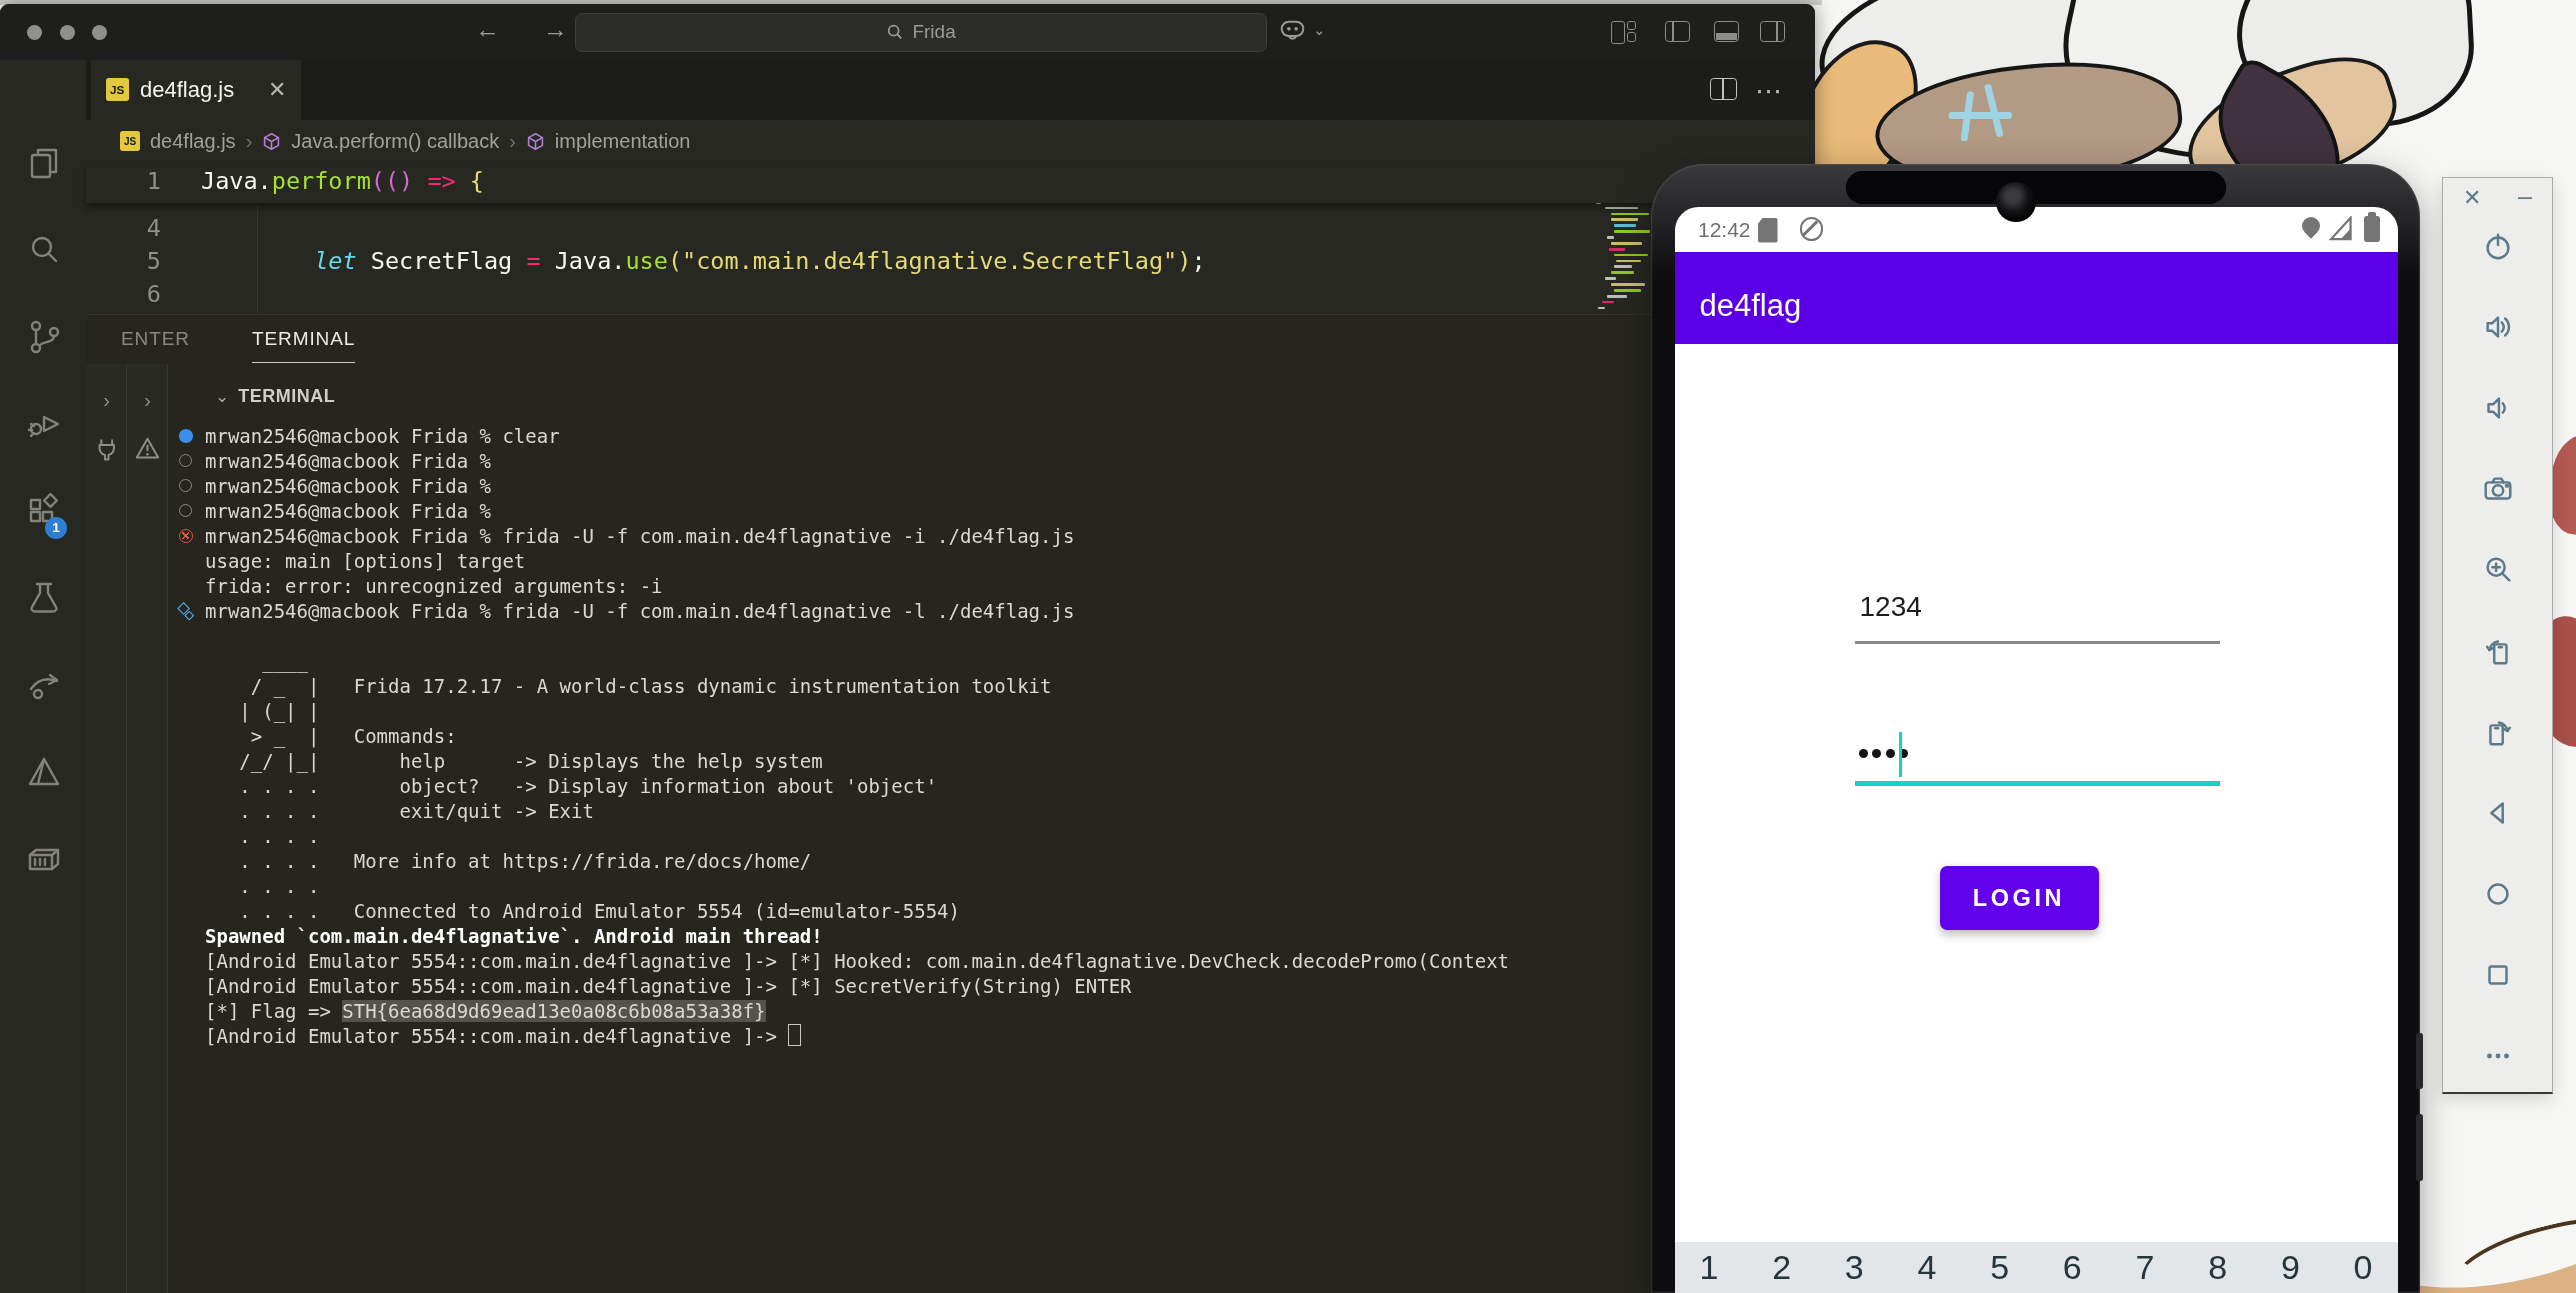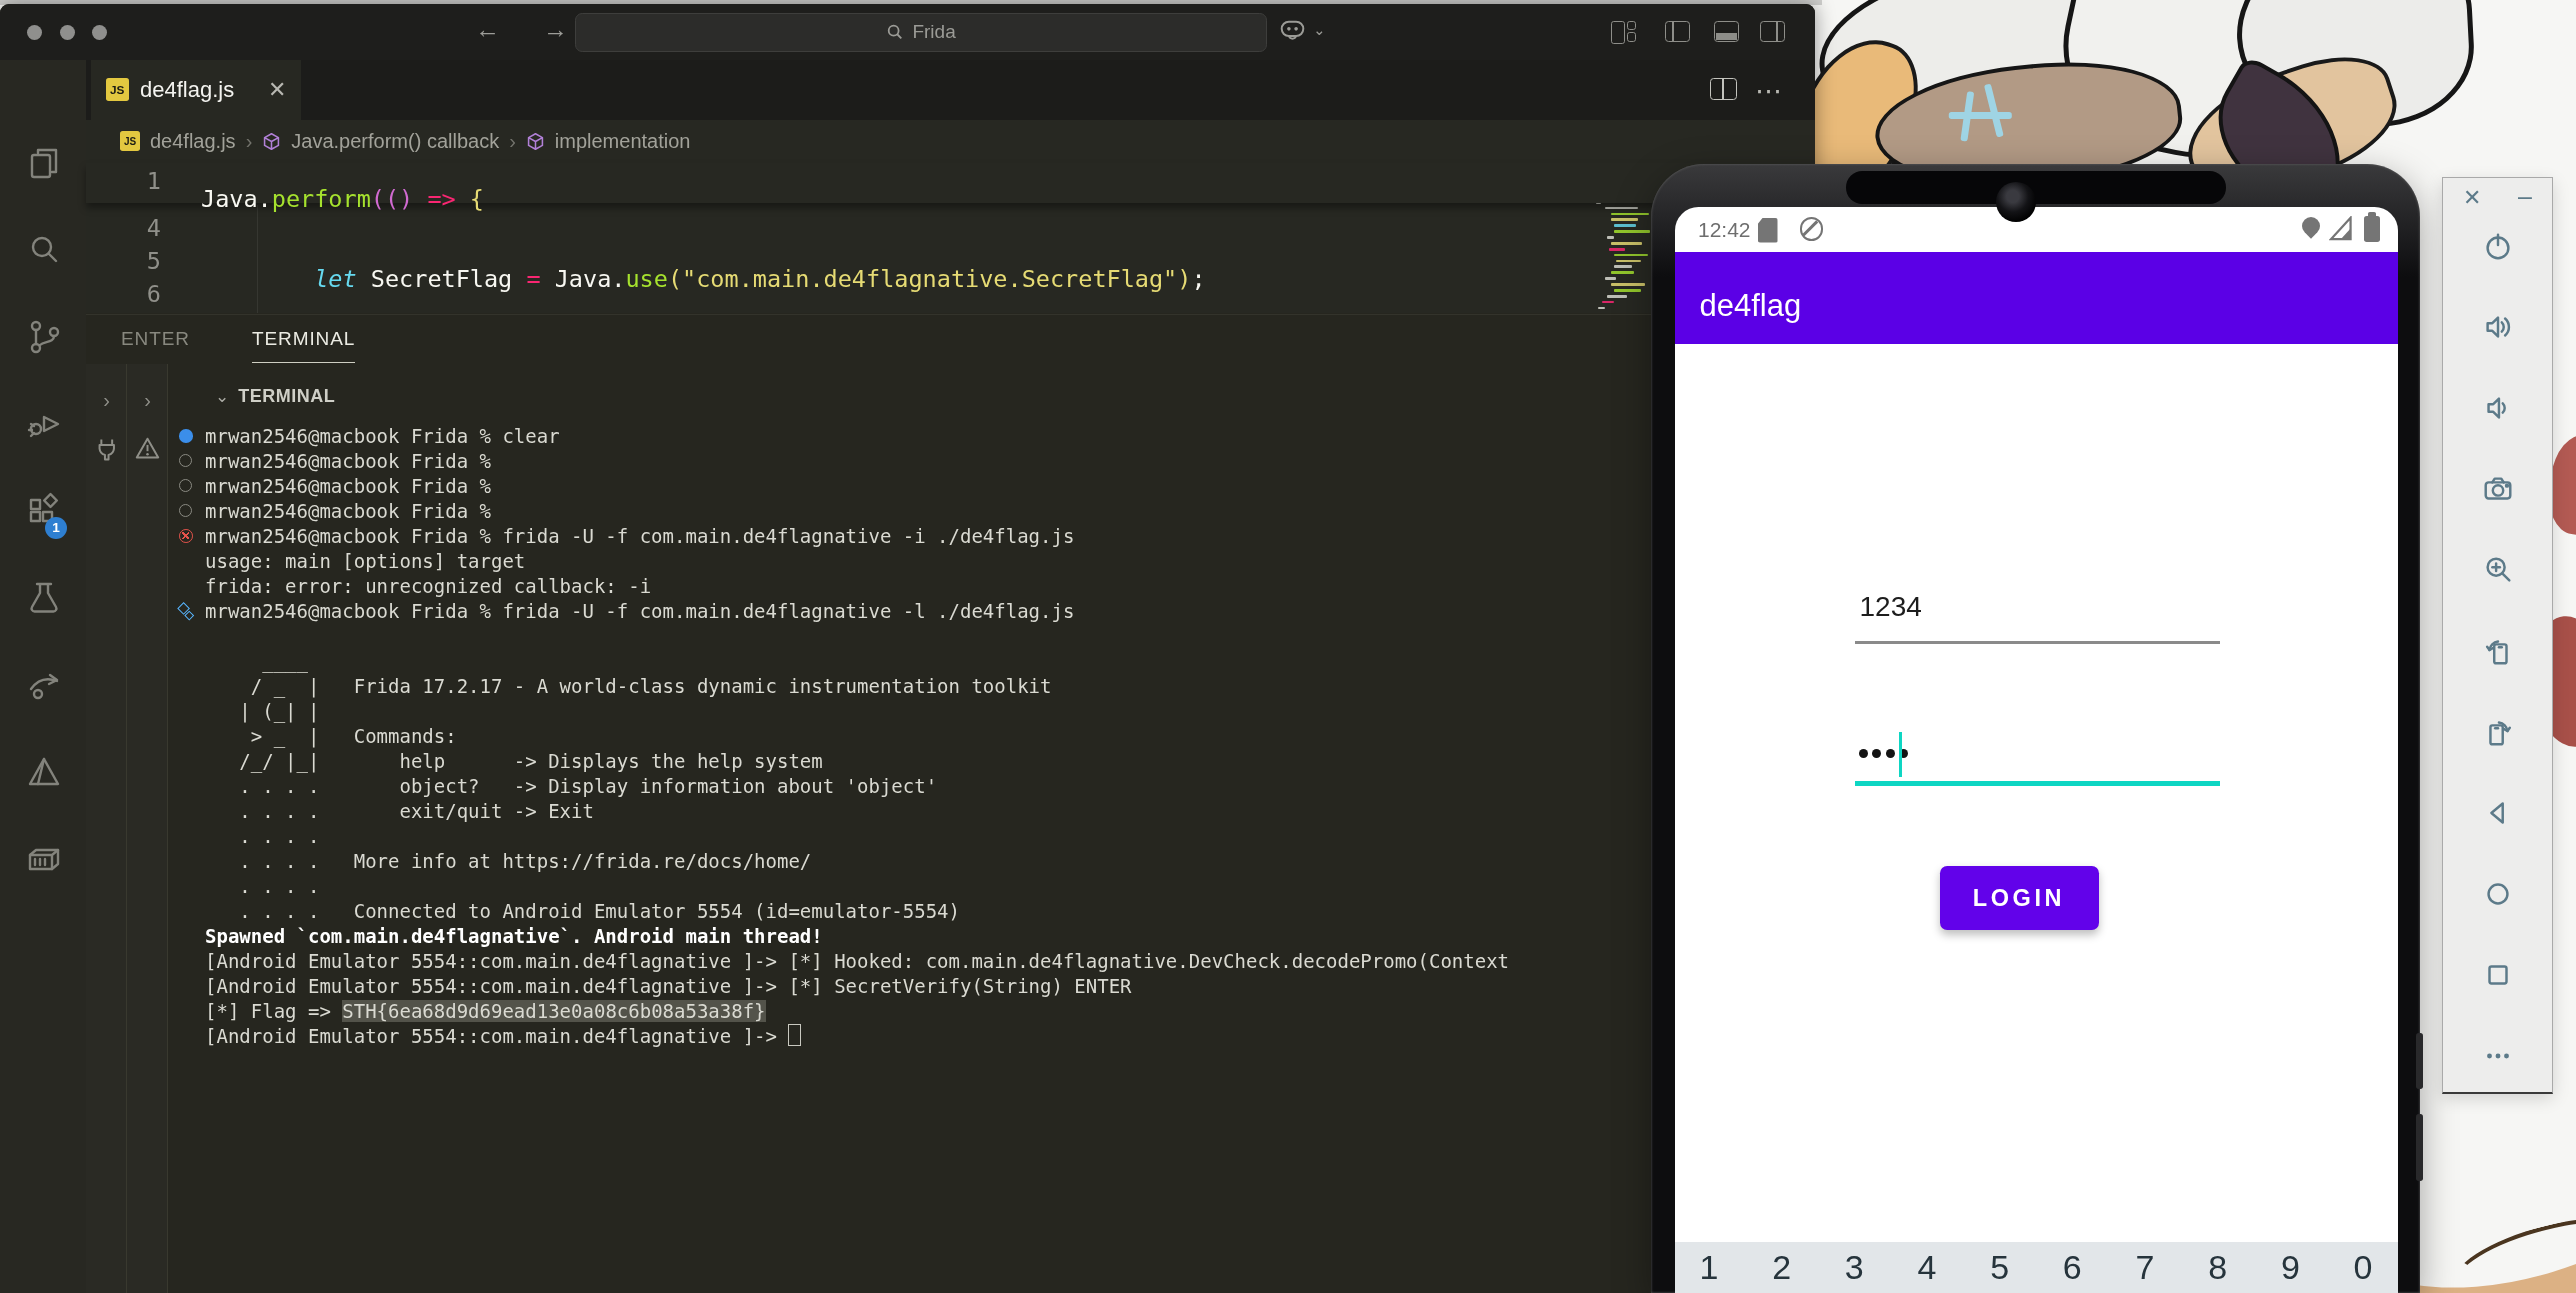--- a/index.html
+++ b/index.html
@@ -59,21 +59,21 @@
 
   .breadcrumb{left:86px;top:116px;right:0;height:43px;background:#272822;display:flex;align-items:center;gap:10px;padding-left:34px;box-sizing:border-box;color:#a2a29a;font-size:20px;}
   .bsep{color:#73736c;font-size:20px;}
   .cube{width:19px;height:19px;}
 
   .codearea{left:86px;top:159px;right:0;height:150px;background:#272822;font-family:"DejaVu Sans Mono","Liberation Mono",monospace;font-size:23.5px;}
   .sticky{left:0;top:0;right:0;height:40px;background:#272822;box-shadow:0 5.4px 7.2px rgba(0,0,0,.38);z-index:3;}
   .crow{position:relative;height:33px;line-height:33px;white-space:pre;}
   .sticky .crow{height:40px;line-height:36px;}
   .lnum{position:absolute;left:0;width:75px;text-align:right;color:#90908a;}
-  .ltoks{position:absolute;left:115px;white-space:pre;margin-top:18px;}
+  .ltoks{position:absolute;left:115px;white-space:pre;}
   .clines{position:absolute;left:0;top:49px;right:0;}
   .iguide{left:171px;top:42px;bottom:0;width:0.9px;background:rgba(255,255,255,.07);}
   .tk-w{color:#f8f8f2;} .tk-g{color:#a6e22e;} .tk-v{color:#d06ad0;} .tk-p{color:#f92672;}
   .tk-y{color:#e6db74;} .tk-c{color:#66d9ef;font-style:italic;}
 
   .minimap{left:1587px;top:162px;width:71px;height:154px;}
   .mm-row{height:2.7px;margin-bottom:3.2px;}
   .mm-row i{display:block;height:2.7px;border-radius:0.9px;opacity:.85;}
   .mm-w{background:#d8d8d0;} .mm-g{background:#a6e22e;} .mm-y{background:#e6db74;} .mm-c{background:#66d9ef;} .mm-p{background:#f92672;}
 
@@ -355,21 +355,21 @@
       <span class="ch">⌄</span>
       <span class="lbl">TERMINAL</span>
     </div>
     <div class="trows">
         <div class="trow"><span class="ticon ti-blue"></span><span>mrwan2546@macbook Frida % clear</span></div>
         <div class="trow"><span class="ticon ti-open"></span><span>mrwan2546@macbook Frida %</span></div>
         <div class="trow"><span class="ticon ti-open"></span><span>mrwan2546@macbook Frida %</span></div>
         <div class="trow"><span class="ticon ti-open"></span><span>mrwan2546@macbook Frida %</span></div>
         <div class="trow"><span class="ticon ti-err"></span><span>mrwan2546@macbook Frida % frida -U -f com.main.de4flagnative -i ./de4flag.js</span></div>
         <div class="trow"><span>usage: main [options] target</span></div>
-        <div class="trow"><span>frida: error: unrecognized callback: -i</span></div>
+        <div class="trow"><span>frida: error: unrecognized arguments: -i</span></div>
         <div class="trow"><span class="ticon ti-spark"></span><span>mrwan2546@macbook Frida % frida -U -f com.main.de4flagnative -l ./de4flag.js</span></div>
         <div class="trow"><span></span></div>
         <div class="trow"><span>     ____</span></div>
         <div class="trow"><span>    / _  |   Frida 17.2.17 - A world-class dynamic instrumentation toolkit</span></div>
         <div class="trow"><span>   | (_| |</span></div>
         <div class="trow"><span>    &gt; _  |   Commands:</span></div>
         <div class="trow"><span>   /_/ |_|       help      -&gt; Displays the help system</span></div>
         <div class="trow"><span>   . . . .       object?   -&gt; Display information about 'object'</span></div>
         <div class="trow"><span>   . . . .       exit/quit -&gt; Exit</span></div>
         <div class="trow"><span>   . . . .</span></div>

